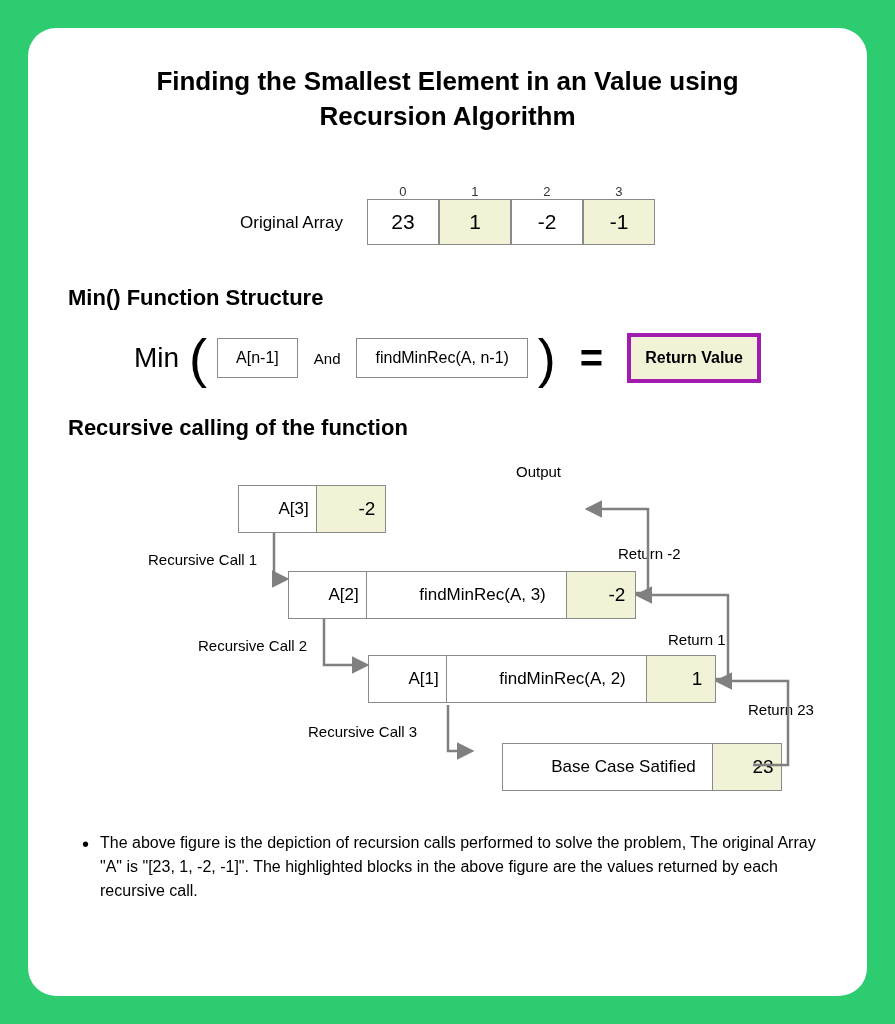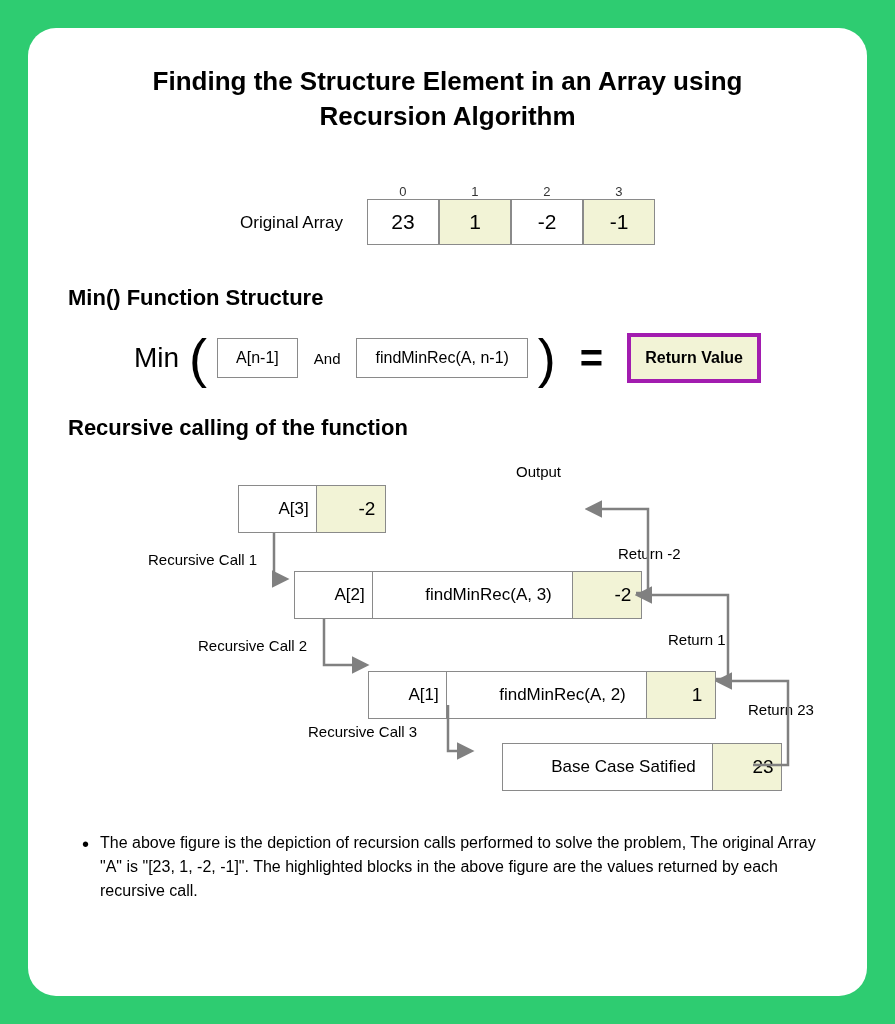--- a/index.html
+++ b/index.html
@@ -139,21 +139,21 @@
     font-size: 20px;
     top: -2px;
   }
 </style>
 </head>
 <body>
 
 <div class="card">
 
   <h1 class="title">
-    <span>Finding the Structure Element in an Array using</span><br>
+    <span>Finding the Smallest Element in an Value using</span><br>
     <span>Recursion Algorithm</span>
   </h1>
 
   <div class="orig-row">
     <div class="orig-label">Original Array</div>
     <div class="arr-wrap">
       <div class="arr-idx">
         <span>0</span>
         <span>1</span>
         <span>2</span>
@@ -187,29 +187,29 @@
 
     <div class="outlabel" style="left:428px; top:0px;">Output</div>
 
     <div class="row" style="left:150px; top:22px;">
       <div class="seg a">A[3]</div>
       <div class="seg r">-2</div>
     </div>
     <div class="sidelabel" style="left:60px; top:88px;">Recursive Call 1</div>
     <div class="sidelabel" style="left:530px; top:82px;">Return -2</div>
 
-    <div class="row" style="left:200px; top:108px;margin-left:6px;">
+    <div class="row" style="left:200px; top:108px;">
       <div class="seg a">A[2]</div>
       <div class="seg f">findMinRec(A, 3)</div>
       <div class="seg r">-2</div>
     </div>
     <div class="sidelabel" style="left:110px; top:174px;">Recursive Call 2</div>
     <div class="sidelabel" style="left:580px; top:168px;">Return 1</div>
 
-    <div class="row" style="left:280px; top:208px;">
+    <div class="row" style="left:280px; top:192px;">
       <div class="seg a">A[1]</div>
       <div class="seg f">findMinRec(A, 2)</div>
       <div class="seg r">1</div>
     </div>
     <div class="sidelabel" style="left:220px; top:260px;">Recursive Call 3</div>
     <div class="sidelabel" style="left:660px; top:238px;">Return 23</div>
 
     <div class="row base" style="left:385px; top:280px;margin-left:29px;">
       <div class="seg f">Base Case Satified</div>
       <div class="seg r">23</div>

